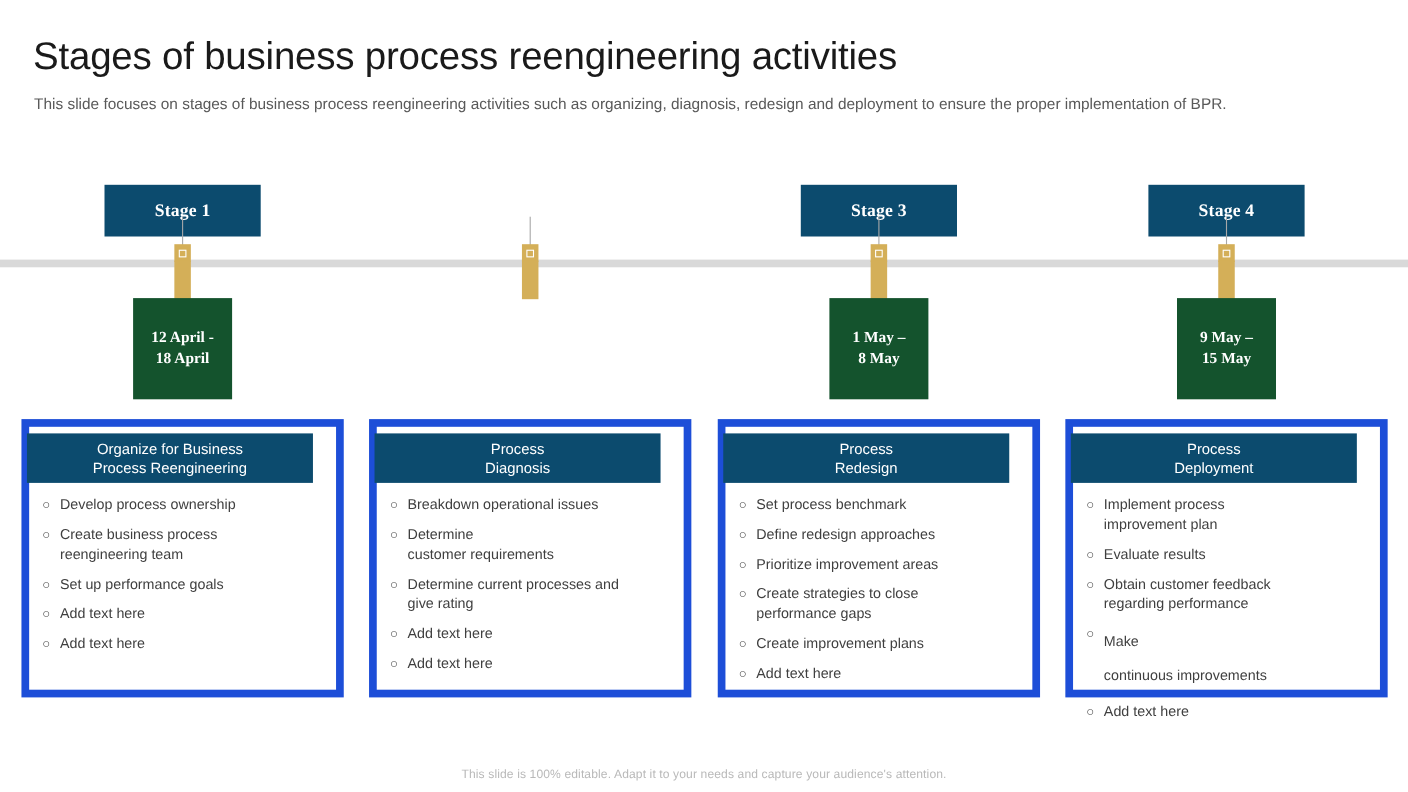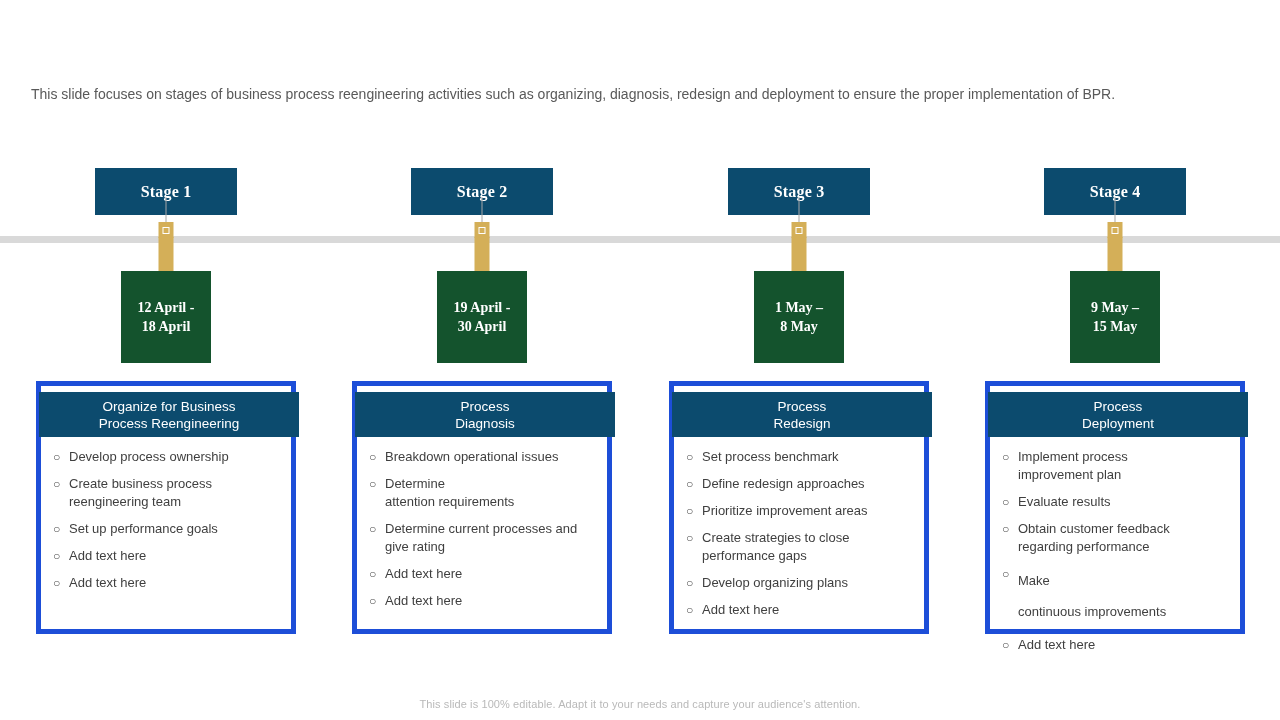--- a/index.html
+++ b/index.html
@@ -148,24 +148,24 @@
     text-align: center;
     white-space: pre-line;
   }
 
   
   .card {
     position: absolute;
     top: 381px;
     left: 50%;
     transform: translateX(-50%);
-    width: 260px;
+    width: 293px;
     min-height: 253px;
     background: #ffffff;
-    border: 5px solid #1d4ed8;
+    border: 7px solid #1d4ed8;
   }
 
   .card-header {
     position: absolute;
     top: 6px;
     left: -2px;
     width: 260px;
     height: 45px;
     background: #0c4b6e;
     color: #ffffff;
@@ -219,20 +219,21 @@
     font-size: 11px;
     color: #b9b9b9;
     letter-spacing: 0.1px;
   }
 </style>
 </head>
 <body>
 
 <div class="slide">
 
+  <div class="slide-title">Stages of business process reengineering activities</div>
   <div class="slide-subtitle">This slide focuses on stages of business process reengineering activities such as organizing, diagnosis, redesign and deployment to ensure the proper implementation of BPR.</div>
 
   <div class="timeline-bar"></div>
 
   <div class="stage-col c0">
     <div class="stage-badge">Stage 1</div>
     <div class="stage-stem-line"></div>
     <div class="stage-marker">
       <div class="stage-marker-inner"></div>
     </div>
@@ -262,40 +263,37 @@
         </div>
         <div class="bullet-row">
           <span class="bullet-mark">○</span>
           <span class="bullet-text">Add text here</span>
         </div>
       </div>
     </div>
   </div>
 
   <div class="stage-col c1">
-    <div class="stage-badge">Stage 2</div>
     <div class="stage-stem-line"></div>
     <div class="stage-marker">
       <div class="stage-marker-inner"></div>
     </div>
     <div class="stage-stem"></div>
-    <div class="stage-date">19 April -
-30 April</div>
     <div class="card">
       <div class="card-header">Process
 Diagnosis</div>
       <div class="card-body">
         <div class="bullet-row">
           <span class="bullet-mark">○</span>
           <span class="bullet-text">Breakdown operational issues</span>
         </div>
         <div class="bullet-row">
           <span class="bullet-mark">○</span>
           <span class="bullet-text">Determine
-attention requirements</span>
+customer requirements</span>
         </div>
         <div class="bullet-row">
           <span class="bullet-mark">○</span>
           <span class="bullet-text">Determine current processes and
 give rating</span>
         </div>
         <div class="bullet-row">
           <span class="bullet-mark">○</span>
           <span class="bullet-text">Add text here</span>
         </div>
@@ -332,21 +330,21 @@
           <span class="bullet-mark">○</span>
           <span class="bullet-text">Prioritize improvement areas</span>
         </div>
         <div class="bullet-row">
           <span class="bullet-mark">○</span>
           <span class="bullet-text">Create strategies to close
 performance gaps</span>
         </div>
         <div class="bullet-row">
           <span class="bullet-mark">○</span>
-          <span class="bullet-text">Develop organizing plans</span>
+          <span class="bullet-text">Create improvement plans</span>
         </div>
         <div class="bullet-row">
           <span class="bullet-mark">○</span>
           <span class="bullet-text">Add text here</span>
         </div>
       </div>
     </div>
   </div>
 
   <div class="stage-col c3">

